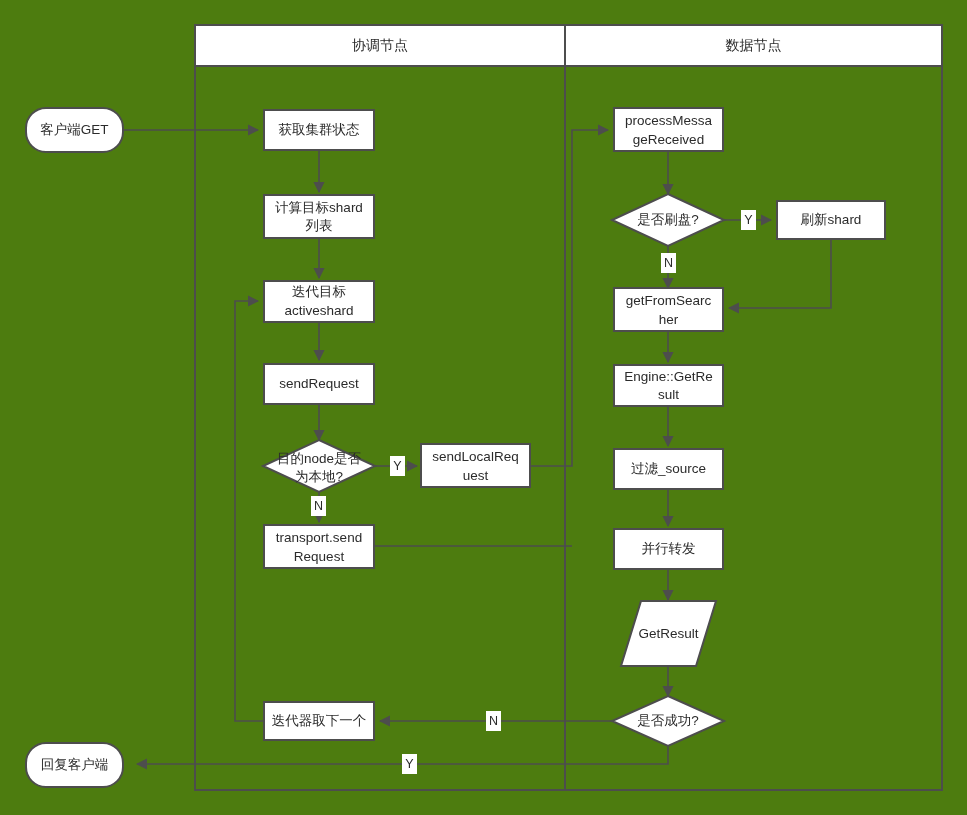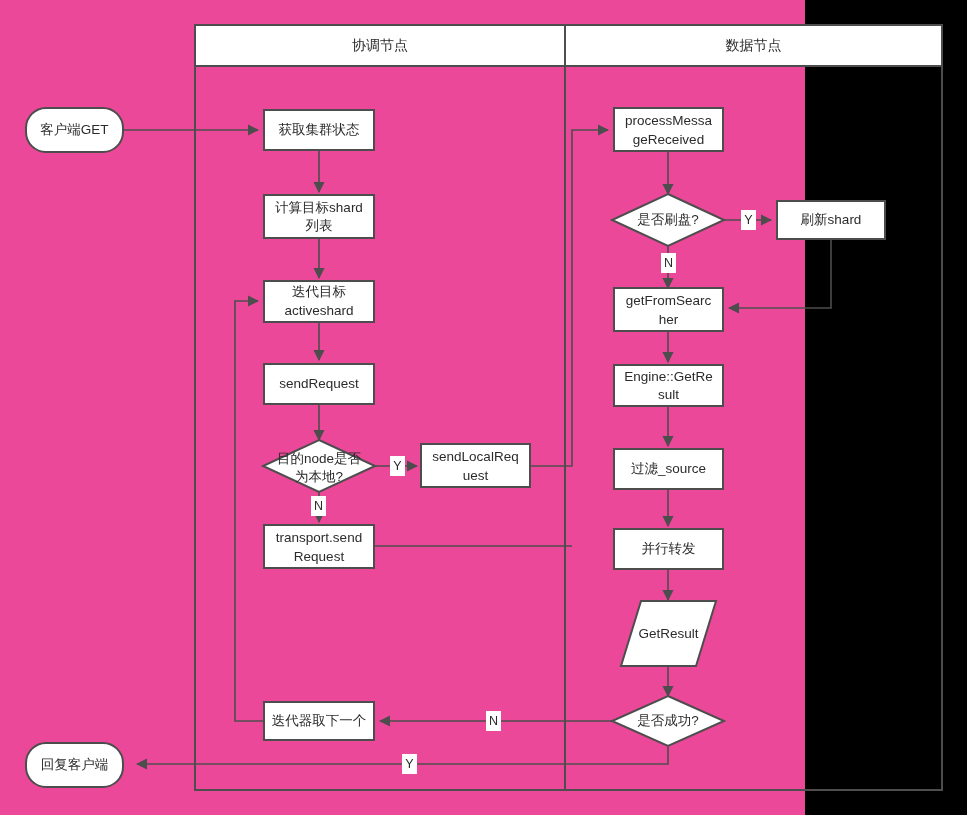--- a/index.html
+++ b/index.html
@@ -6,23 +6,23 @@
     margin: 0;
     padding: 0;
     background: #000000;
     width: 967px;
     height: 815px;
     overflow: hidden;
     font-family: "Liberation Sans", "DejaVu Sans", sans-serif;
   }
   #canvas {
     position: relative;
-    width: 805px;
+    width: 967px;
     height: 815px;
-    background: #ec4899;
+    background: #4d7c0f;
   }
   svg { display: block; }
   .node-rect {
     fill: #ffffff;
     stroke: #4d4d4d;
     stroke-width: 2;
   }
   .node-diamond {
     fill: #ffffff;
     stroke: #4d4d4d;

